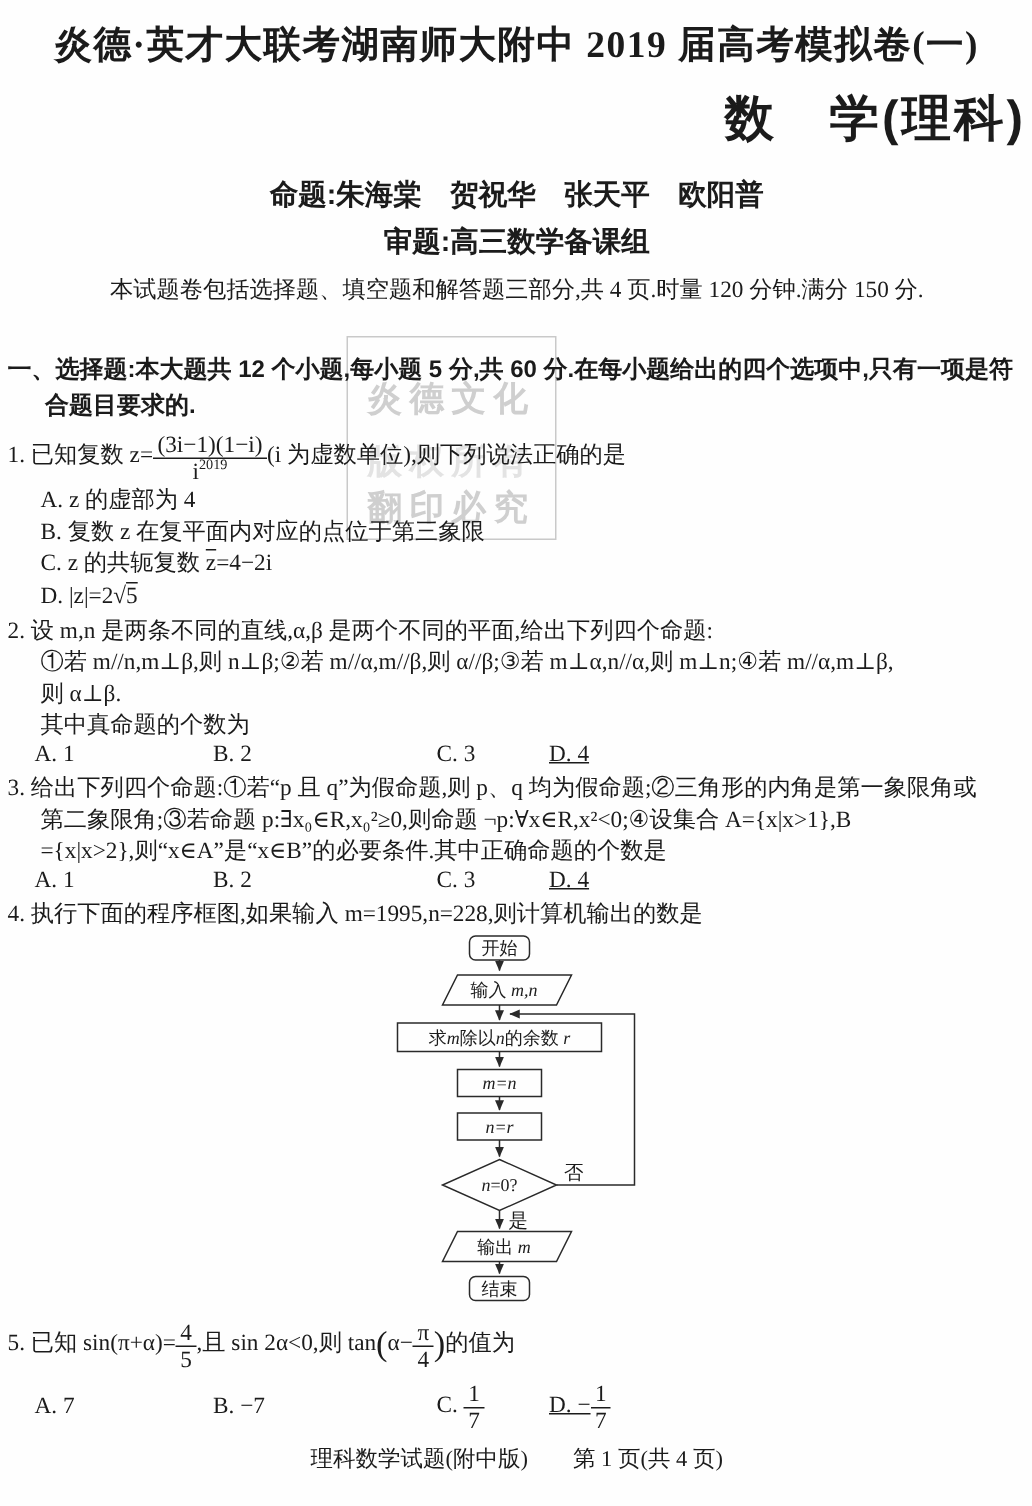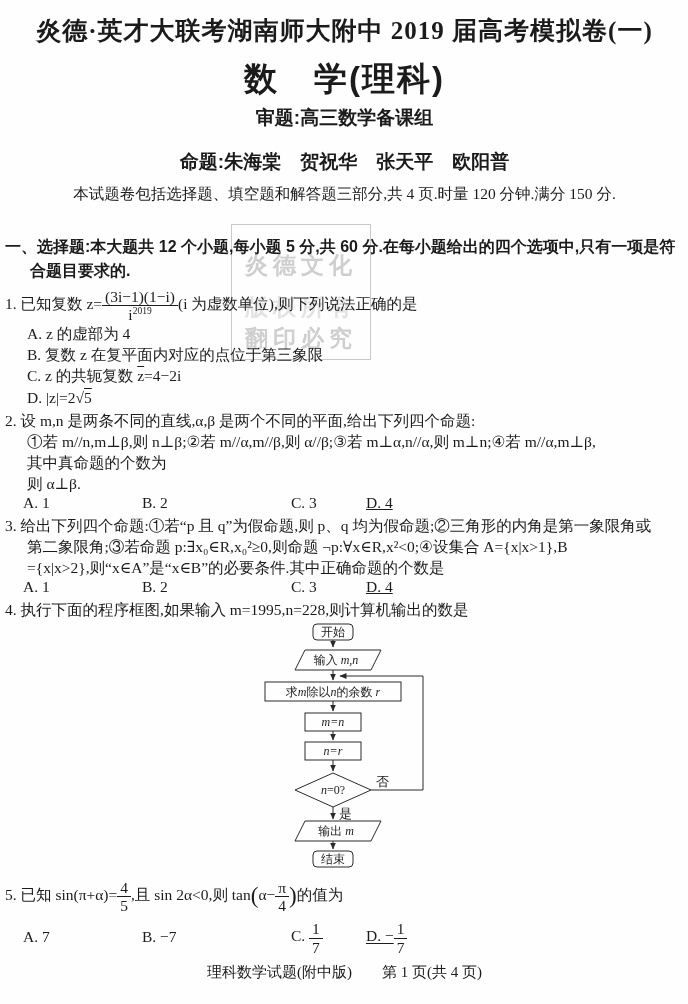--- a/index.html
+++ b/index.html
@@ -9,21 +9,21 @@
   .watermark{position:absolute;left:231px;top:224px;width:138px;height:134px;
              border:1px solid #c9c9c9;text-align:center;z-index:0;
              font-family:"Liberation Sans",sans-serif;font-weight:bold;}
   .wm-line{font-size:23px;letter-spacing:5px;line-height:26px;}
   .wm1{margin-top:27px;color:#cfcfcf;}
   .wm2{margin-top:16px;color:#e3e3e3;}
   .wm3{margin-top:5px;color:#cfcfcf;}
   
   .content{position:relative;z-index:1;padding:0 4px 0 5px;}
   .title1{margin-top:16px;text-align:center;font-size:25px;font-weight:bold;letter-spacing:1px;line-height:30px;white-space:nowrap;}
-  .title2{margin-top:13px;text-align:center;font-size:33px;font-weight:bold;letter-spacing:2px;line-height:40px;
+  .title2{margin-top:13px;text-align:right;font-size:33px;font-weight:bold;letter-spacing:2px;line-height:40px;
           font-family:"Liberation Sans",sans-serif;}
   .meta{text-align:center;font-size:19px;font-weight:bold;line-height:24px;font-family:"Liberation Sans",sans-serif;}
   .meta1{margin-top:20px;}
   .meta2{margin-top:7px;}
   .note{margin-top:10px;text-align:center;font-size:15.5px;line-height:20px;}
   .sechead{margin-top:30px;font-size:16px;font-weight:bold;line-height:25px;white-space:nowrap;
            font-family:"Liberation Sans",sans-serif;}
   .sechead2{margin-top:0;margin-left:25px;line-height:23px;}
   .line{font-size:15.5px;line-height:21px;white-space:nowrap;}
   .tallline{font-size:15.5px;line-height:38px;white-space:nowrap;}
@@ -57,43 +57,43 @@
   <div class="watermark">
     <div class="wm-line wm1">炎德文化</div>
     <div class="wm-line wm2">版权所有</div>
     <div class="wm-line wm3">翻印必究</div>
   </div>
 
   <div class="content">
 
     <div class="title1">炎德·英才大联考湖南师大附中 2019 届高考模拟卷(一)</div>
     <div class="title2">数　学(理科)</div>
+    <div class="meta meta1">命题:朱海棠　贺祝华　张天平　欧阳普</div>
     <div class="meta meta2">审题:高三数学备课组</div>
-    <div class="meta meta1">命题:朱海棠　贺祝华　张天平　欧阳普</div>
     <div class="note">本试题卷包括选择题、填空题和解答题三部分,共 4 页.时量 120 分钟.满分 150 分.</div>
 
     <div class="sechead">一、选择题:本大题共 12 个小题,每小题 5 分,共 60 分.在每小题给出的四个选项中,只有一项是符</div>
     <div class="sechead sechead2">合题目要求的.</div>
 
     <div class="tallline q1stem">
       <span>1. 已知复数 z=</span><span class="frac"><span class="num">(3i−1)(1−i)</span><span class="den"><span>i</span><sup>2019</sup></span></span><span>(i 为虚数单位),则下列说法正确的是</span>
     </div>
     <div class="line cont">A. z 的虚部为 4</div>
     <div class="line cont">B. 复数 z 在复平面内对应的点位于第三象限</div>
     <div class="line cont">
       <span>C. z 的共轭复数 </span><span class="ovl">z</span><span>=4−2i</span>
     </div>
     <div class="line cont" style="line-height:24px;">
       <span>D. |z|=2</span><span>√</span><span class="ovl">5</span>
     </div>
 
     <div class="line">2. 设 m,n 是两条不同的直线,α,β 是两个不同的平面,给出下列四个命题:</div>
     <div class="line cont">①若 m//n,m⊥β,则 n⊥β;②若 m//α,m//β,则 α//β;③若 m⊥α,n//α,则 m⊥n;④若 m//α,m⊥β,</div>
+    <div class="line cont">则 α⊥β.</div>
     <div class="line cont">其中真命题的个数为</div>
-    <div class="line cont">则 α⊥β.</div>
     <div class="optrow">
       <span class="opt o1">A. 1</span>
       <span class="opt o2">B. 2</span>
       <span class="opt o3">C. 3</span>
       <span class="opt o4">D. 4</span>
     </div>
 
     <div class="line">3. 给出下列四个命题:①若“p 且 q”为假命题,则 p、q 均为假命题;②三角形的内角是第一象限角或</div>
     <div class="line cont">第二象限角;③若命题 p:∃x₀∈R,x₀²≥0,则命题 ¬p:∀x∈R,x²&lt;0;④设集合 A={x|x&gt;1},B</div>
     <div class="line cont">={x|x&gt;2},则“x∈A”是“x∈B”的必要条件.其中正确命题的个数是</div>

